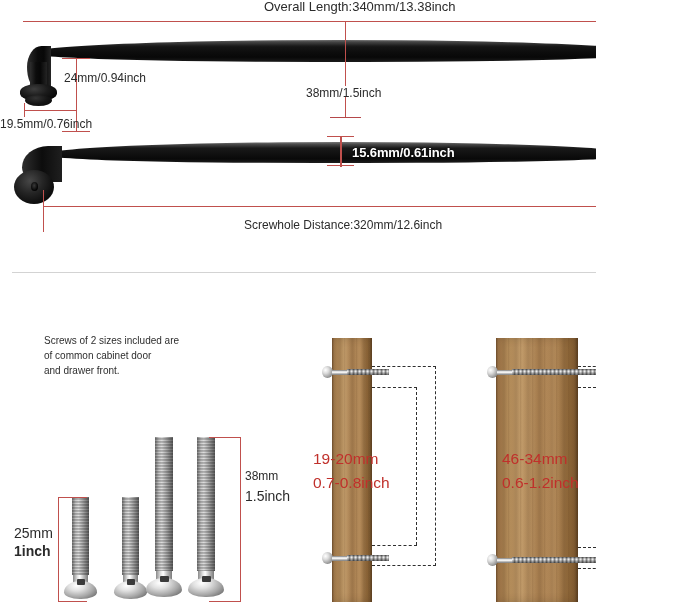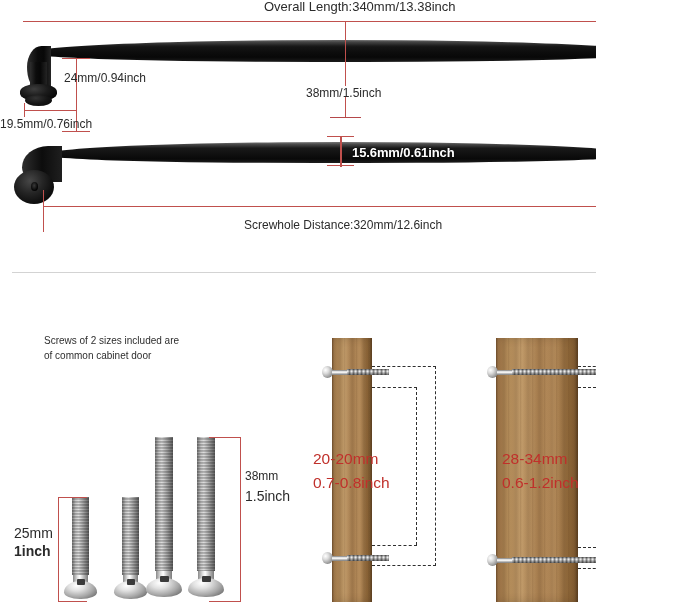--- a/index.html
+++ b/index.html
@@ -286,20 +286,21 @@
     <div class="lbl" style="left:244px; top:219px;">Screwhole Distance:320mm/12.6inch</div>
   </div>
 
   <div id="divider"></div>
 
   <div class="abs" style="left:0; top:0; width:679px; height:602px;">
 
     <div id="info-text">
       <div>Screws of 2 sizes included are</div>
       <div>of common cabinet door</div>
+      <div>and drawer front.</div>
     </div>
 
     <div class="abs" style="left:0; top:0; width:300px; height:602px;">
 
       <div class="screw" style="left:72px; top:497px; width:17px; height:105px;">
         <div class="screw-shaft" style="height:78px;"></div>
         <div class="screw-neck" style="top:78px; height:10px;"></div>
         <div class="screw-head" style="left:-8px; top:84px; width:33px; height:18px;"></div>
         <div class="screw-slot" style="left:5px; top:82px; width:8px; height:6px;"></div>
       </div>
@@ -353,21 +354,21 @@
         <div class="bs-plain" style="left:10px; top:3.5px; width:16px; height:5px;"></div>
         <div class="bs-shaft" style="left:25px; top:3px; width:42px; height:6px;"></div>
       </div>
 
       <div class="board-screw" style="left:22px; top:232px; width:67px; height:12px;">
         <div class="bs-head" style="left:0; top:0; width:11px; height:12px;"></div>
         <div class="bs-plain" style="left:10px; top:3.5px; width:16px; height:5px;"></div>
         <div class="bs-shaft" style="left:25px; top:3px; width:42px; height:6px;"></div>
       </div>
 
-      <div class="red-note" style="left:13px; top:127px;">20-20mm</div>
+      <div class="red-note" style="left:13px; top:127px;">19-20mm</div>
       <div class="red-note" style="left:13px; top:151px;">0.7-0.8inch</div>
     </div>
 
     <div class="abs" style="left:460px; top:320px; width:219px; height:282px;">
 
       <div class="board" style="left:36px; top:18px; width:82px; height:264px;">
         <div class="board-edge-l"></div>
         <div class="board-edge-r"></div>
       </div>
 
@@ -383,18 +384,18 @@
         <div class="bs-plain" style="left:10px; top:3.5px; width:16px; height:5px;"></div>
         <div class="bs-shaft" style="left:25px; top:3px; width:88px; height:6px;"></div>
       </div>
 
       <div class="board-screw" style="left:27px; top:234px; width:113px; height:12px;">
         <div class="bs-head" style="left:0; top:0; width:11px; height:12px;"></div>
         <div class="bs-plain" style="left:10px; top:3.5px; width:16px; height:5px;"></div>
         <div class="bs-shaft" style="left:25px; top:3px; width:88px; height:6px;"></div>
       </div>
 
-      <div class="red-note" style="left:42px; top:127px;">28-34mm</div>
+      <div class="red-note" style="left:42px; top:127px;">46-34mm</div>
       <div class="red-note" style="left:42px; top:151px;">0.6-1.2inch</div>
     </div>
 
   </div>
 </div>
 
 </body></html>

